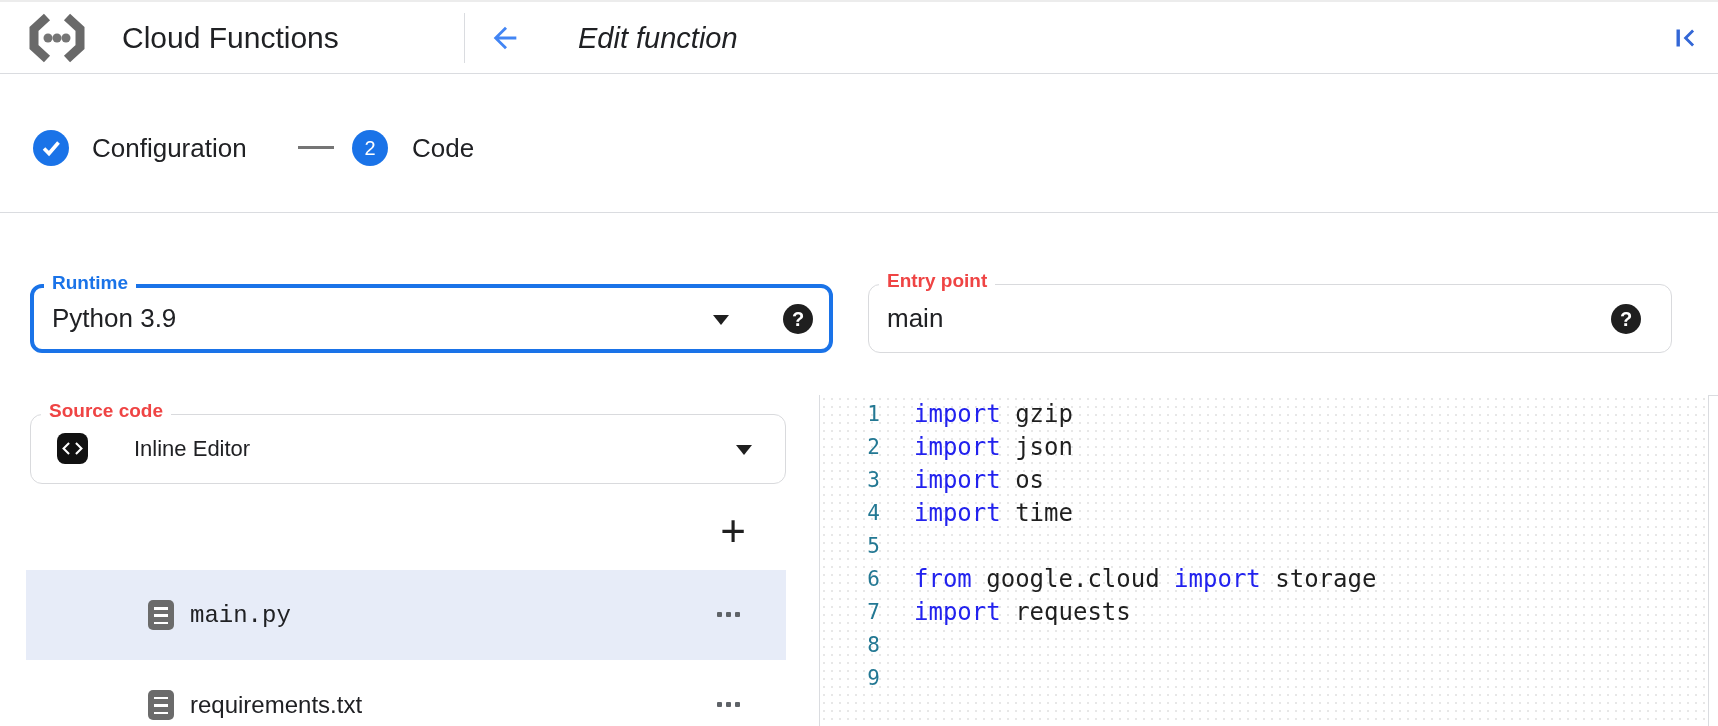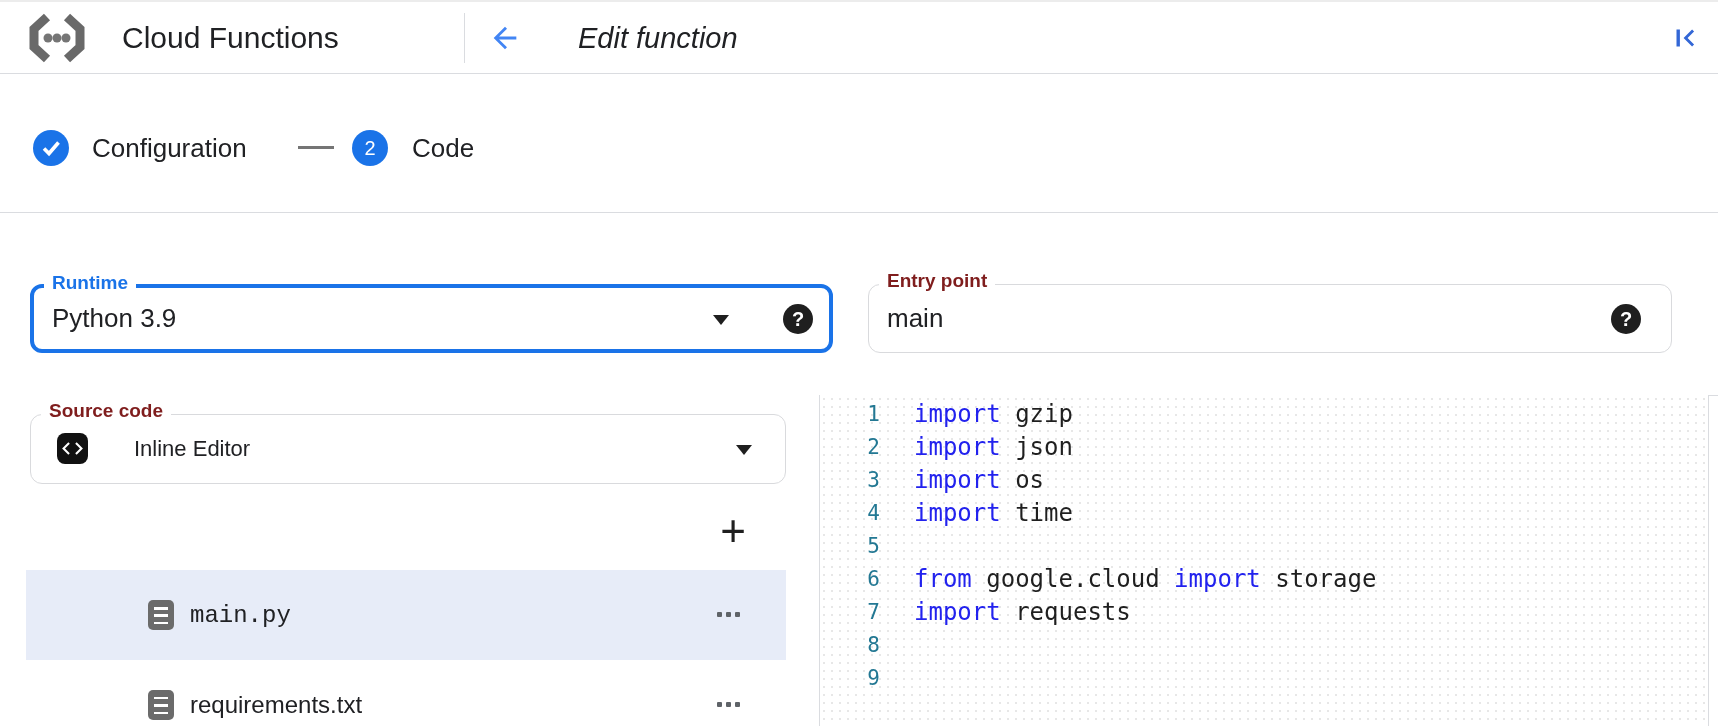--- a/index.html
+++ b/index.html
@@ -46,21 +46,21 @@
 
   .section-divider { position: absolute; left: 0; top: 210px; width: 1718px; height: 1px; background: #dadce0; }
 
   
   .field {
     position: absolute; border-radius: 12px; background: #fff;
   }
   .field-label {
     position: absolute; left: 10px; top: -15px;
     background: #fff; padding: 0 8px;
-    font-size: 19px; font-weight: 700; color: #7f1d1d; white-space: nowrap;
+    font-size: 19px; font-weight: 700; color: #ef4444; white-space: nowrap;
   }
   .field-value {
     position: absolute; left: 18px; top: 0; height: 100%;
     display: flex; align-items: center;
     font-size: 26px; color: #202124; white-space: nowrap;
   }
   .runtime-field { left: 30px; top: 282px; width: 803px; height: 69px; border: 4px solid #1a73e8; cursor: pointer; }
   .runtime-field .field-label { color: #1a73e8; top: -16px; }
   .entry-field  { left: 868px; top: 282px; width: 804px; height: 69px; border: 1px solid #d9dadd; }
   .source-field { left: 30px; top: 412px; width: 756px; height: 70px; border: 1px solid #d9dadd; cursor: pointer; }

